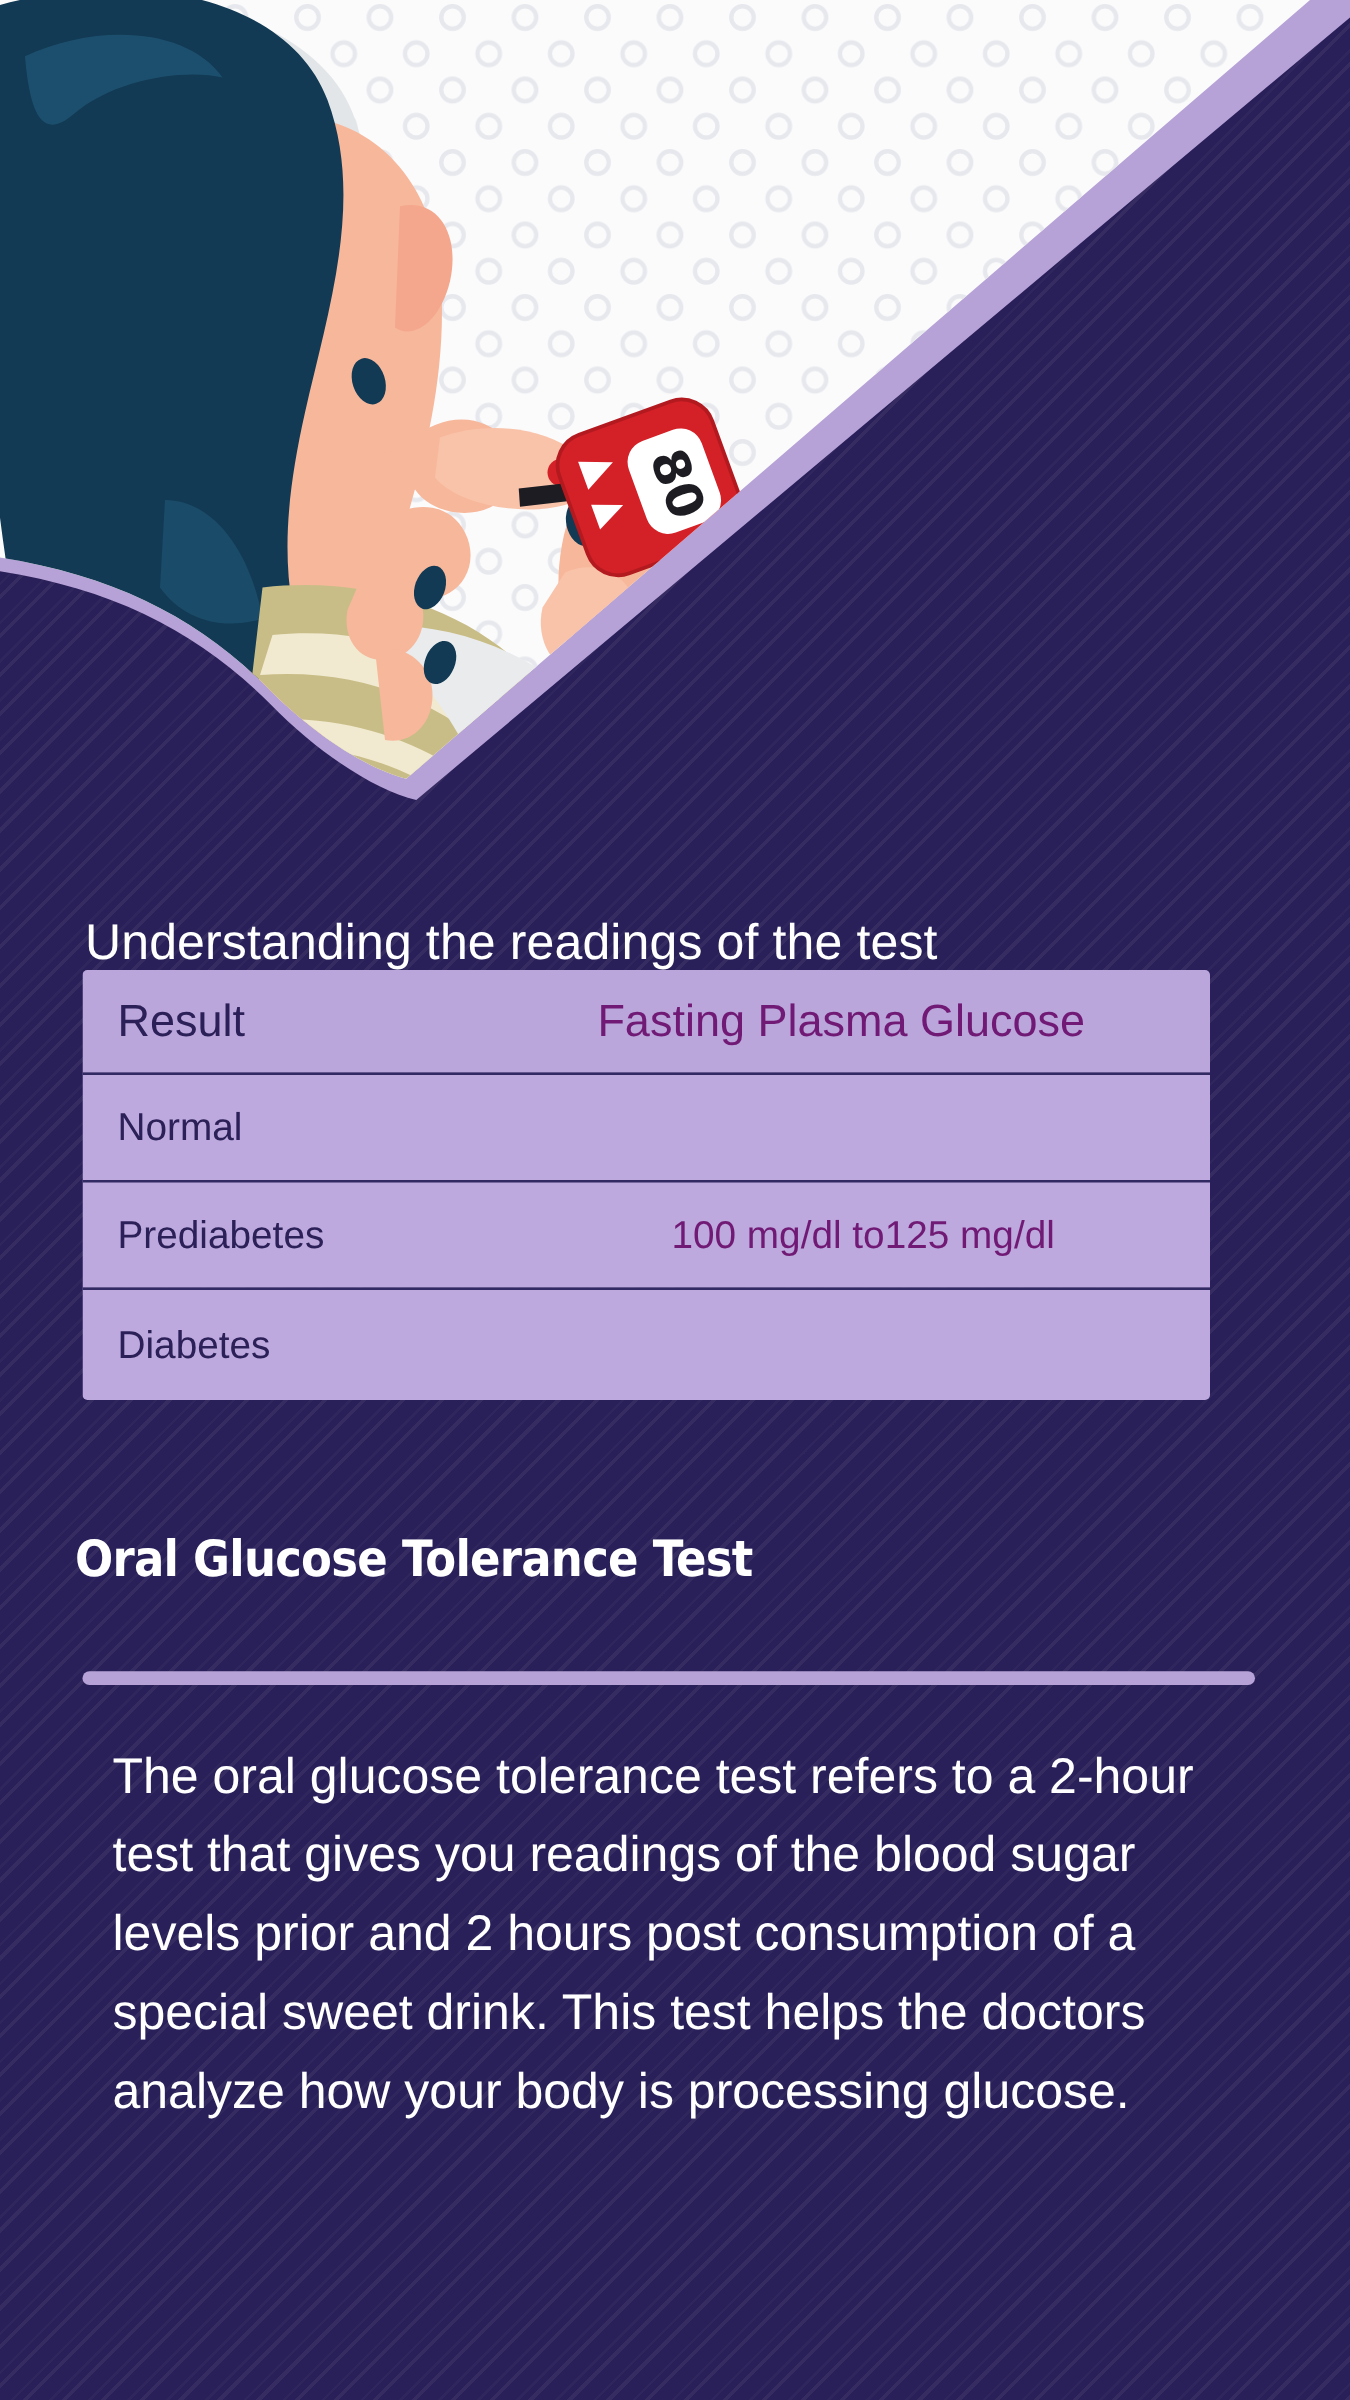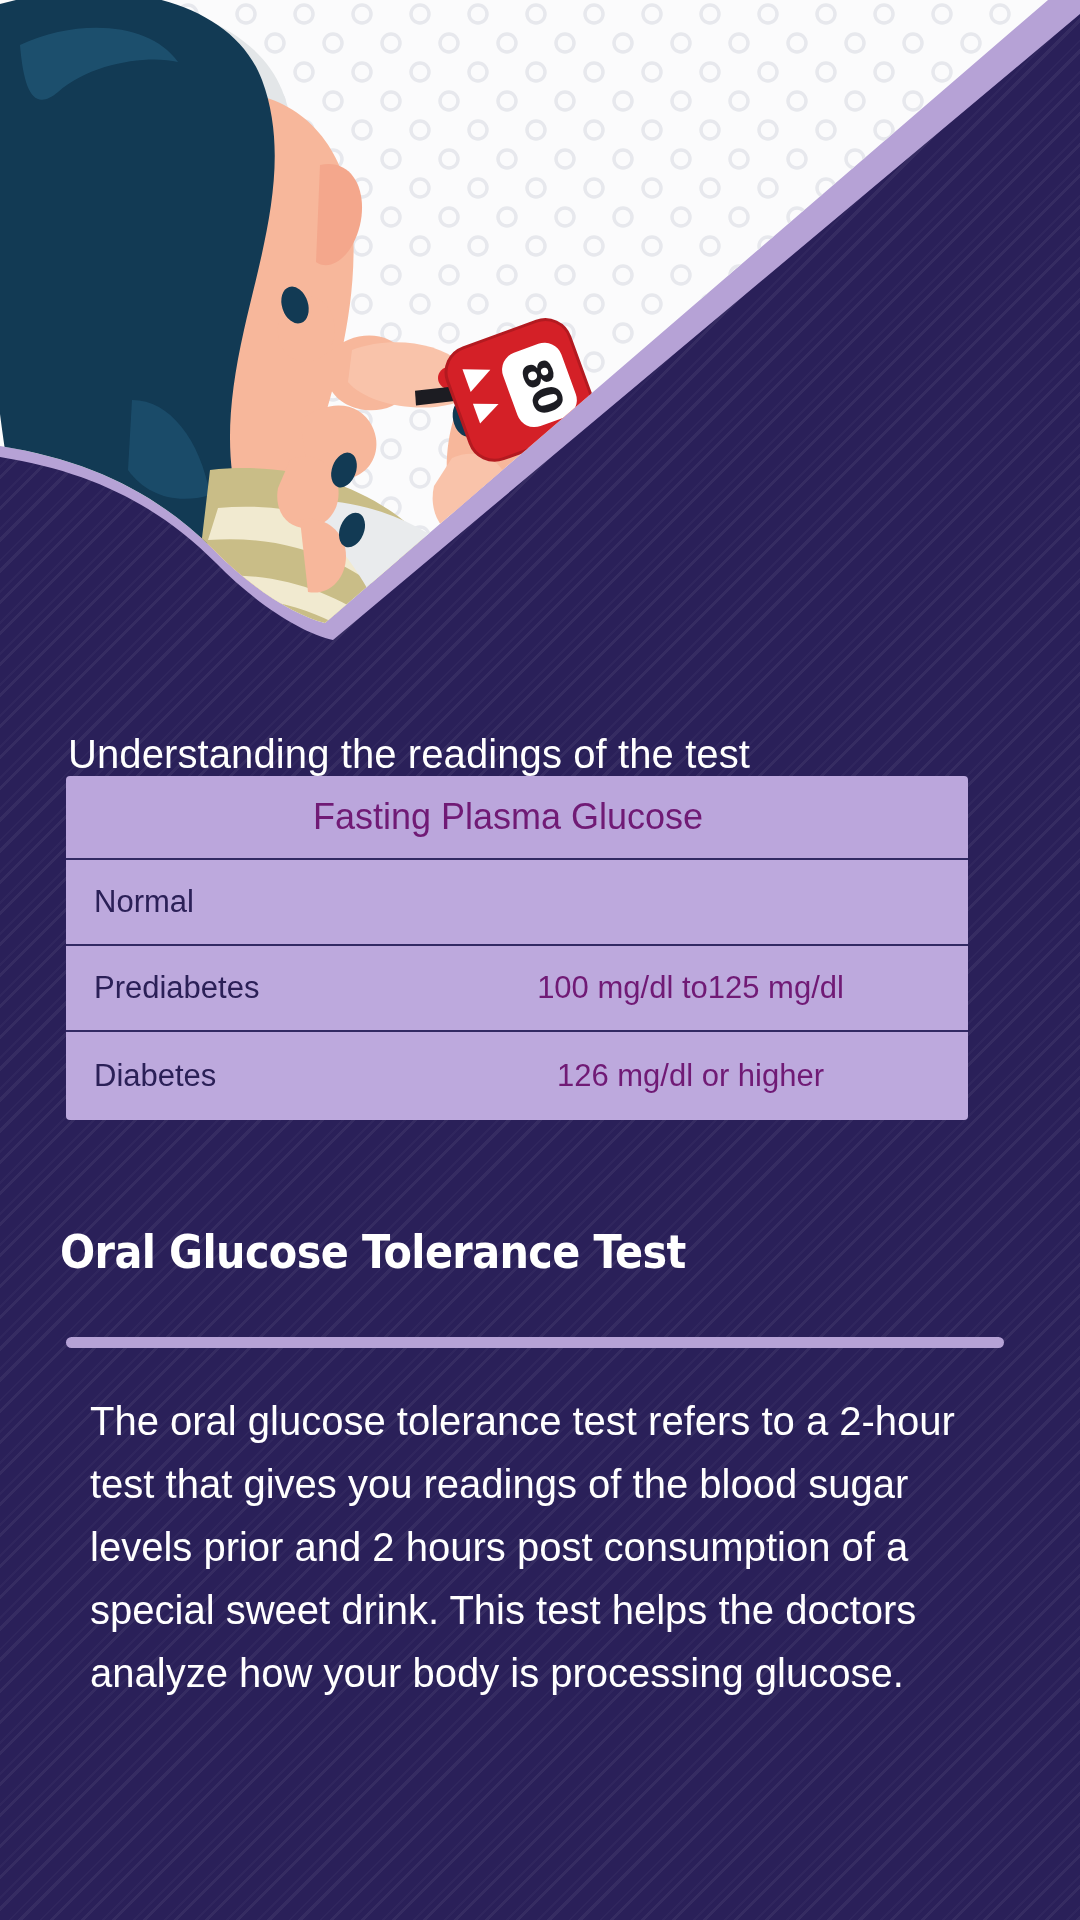--- a/index.html
+++ b/index.html
@@ -90,21 +90,21 @@
   .trow.header .cell-result{font-size:36px;font-weight:400;}
   .trow.header .cell-value{font-size:36px;font-weight:400;}
   .trow.body .cell-result{font-size:31px;font-weight:400;}
   .trow.body .cell-value{font-size:31px;font-weight:400;}
 
   
   .section-heading{
     position:absolute;
     left:60px;top:1225px;
     color:#ffffff;
-    font-size:46px;
+    font-size:40px;
     font-weight:700;
     letter-spacing:-0.6px;
     font-family:"DejaVu Sans", sans-serif;
     font-stretch:condensed;
     white-space:nowrap;
   }
 
   .divider{
     position:absolute;
     left:66px;top:1337px;
@@ -253,35 +253,35 @@
         </g>
       </g>
     </svg>
   </div>
 
   <div class="subtitle">Understanding the readings of the test</div>
 
   <div class="table-wrap">
 
     <div class="trow header">
+      <div class="cell-result">Result</div>
       <div class="cell-value">Fasting Plasma Glucose</div>
     </div>
 
     <div class="trow body">
       <div class="cell-result">Normal</div>
     </div>
 
     <div class="trow body">
       <div class="cell-result">Prediabetes</div>
       <div class="cell-value">100 mg/dl to125 mg/dl</div>
     </div>
 
     <div class="trow body">
       <div class="cell-result">Diabetes</div>
-      <div class="cell-value">126 mg/dl or higher</div>
     </div>
 
   </div>
 
   <div class="section-heading">Oral Glucose Tolerance Test</div>
 
   <div class="divider"></div>
 
   <div class="body-copy">The oral glucose tolerance test refers to a 2-hour test that gives you readings of the blood sugar levels prior and 2 hours post consumption of a special sweet drink. This test helps the doctors analyze how your body is processing glucose.</div>
 

